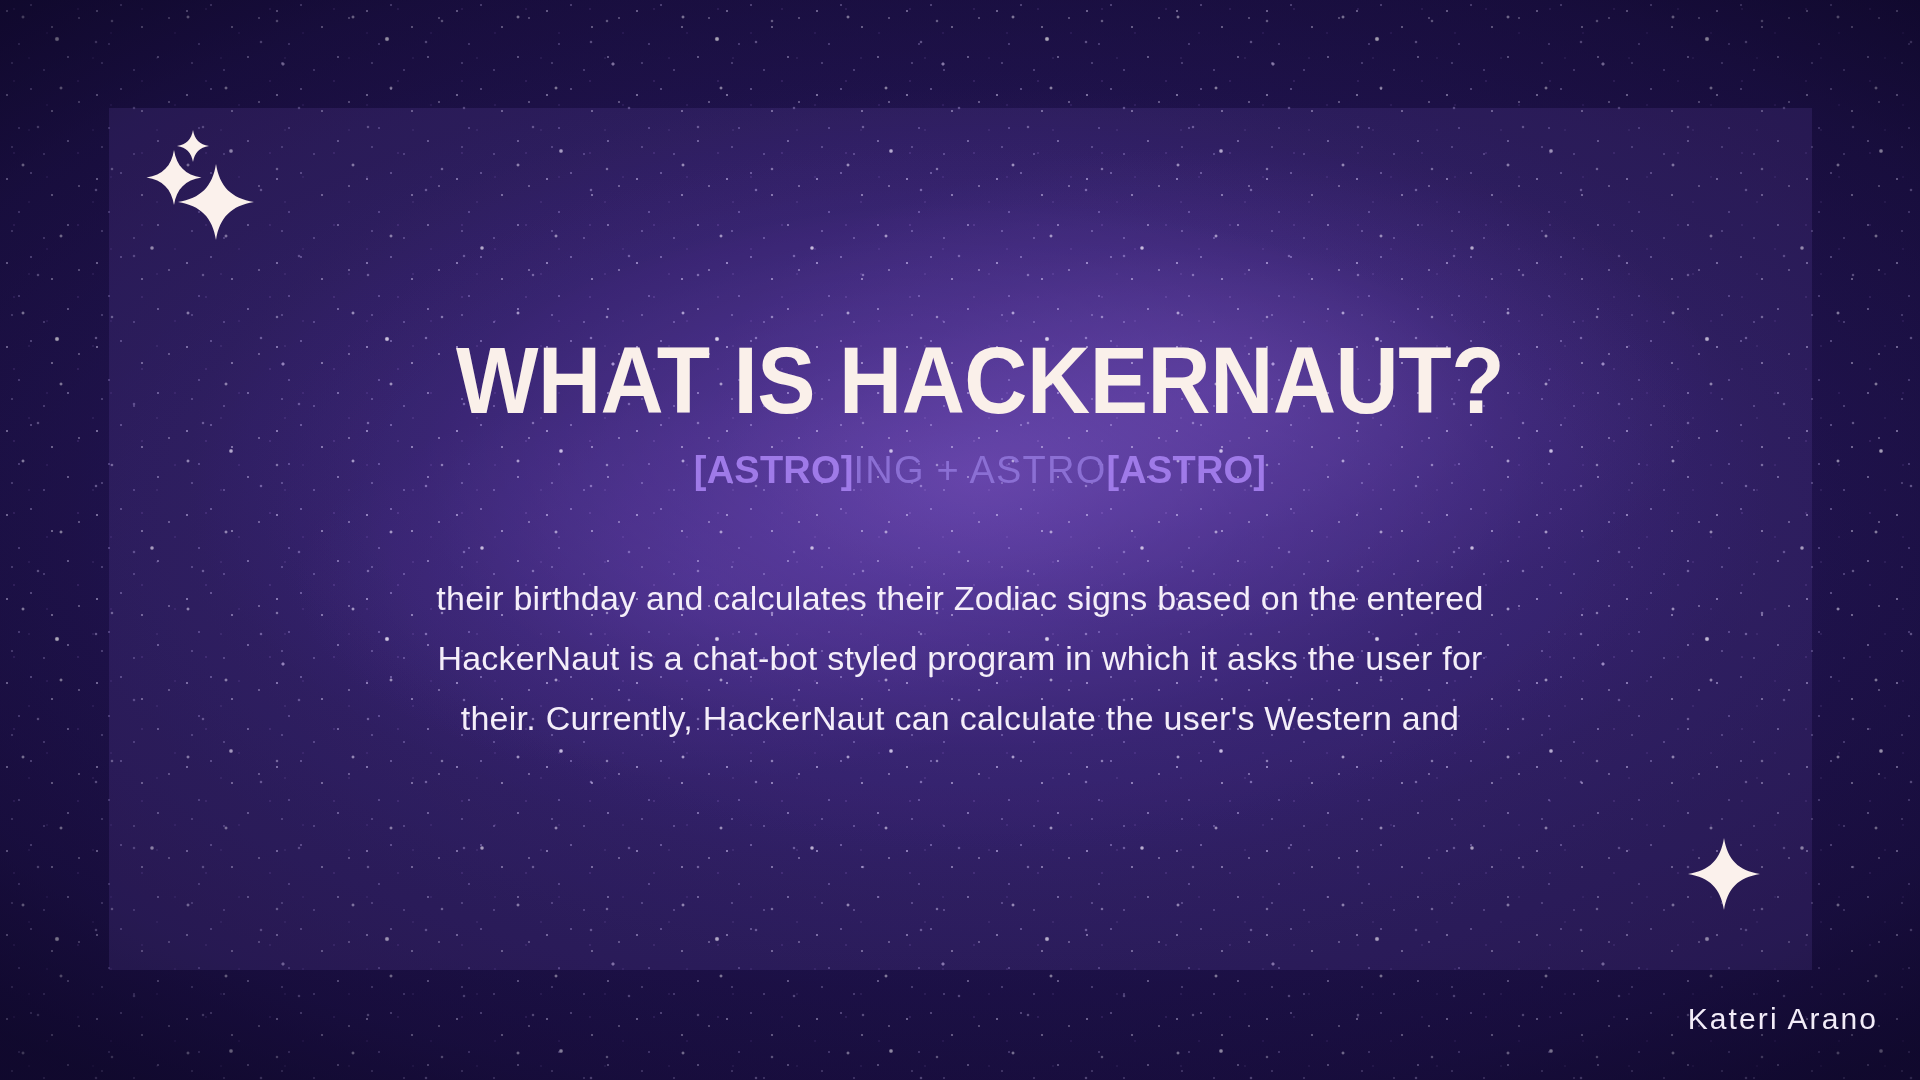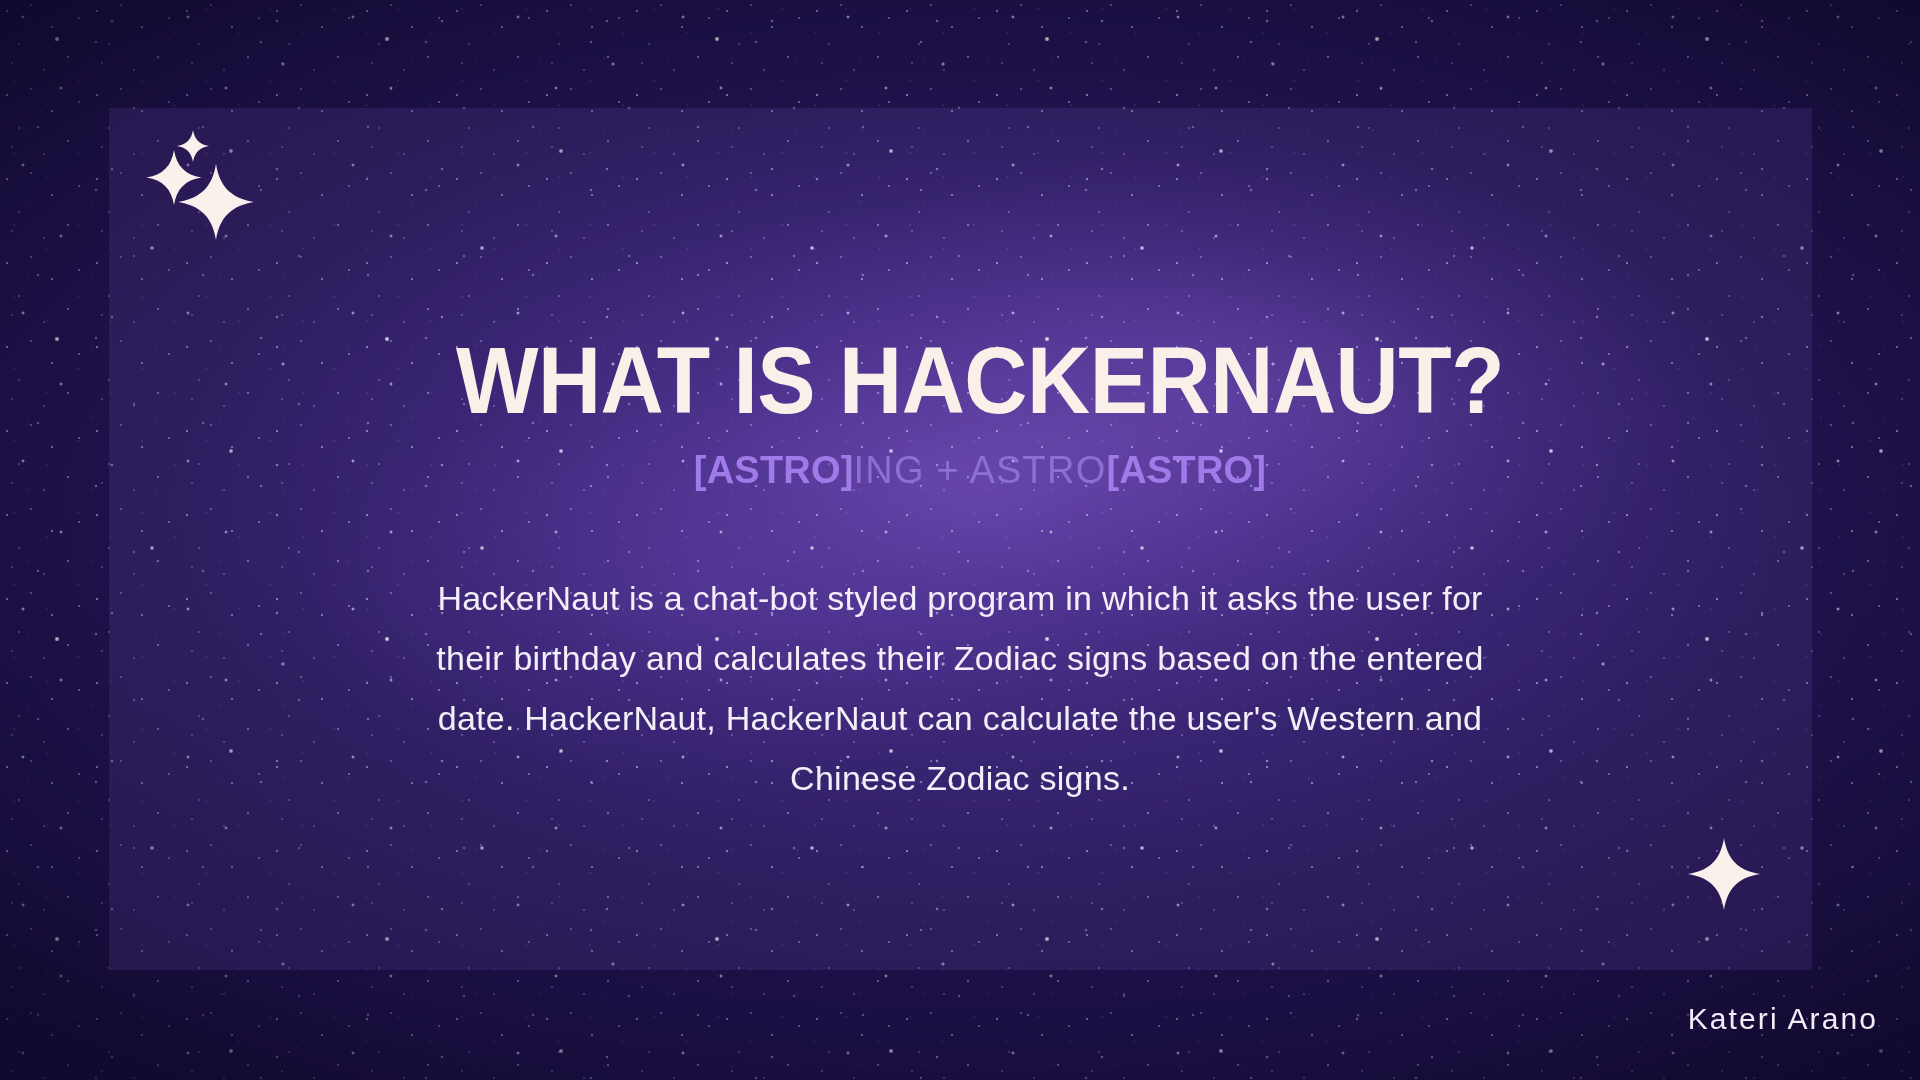--- a/index.html
+++ b/index.html
@@ -229,21 +229,20 @@
     </svg>
   </div>
 
   <h1 class="title">WHAT IS HACKERNAUT?</h1>
 
   <div class="subtitle">
     <span class="strong">[ASTRO]</span><span class="light">ING + ASTRO</span><span class="strong">[ASTRO]</span>
   </div>
 
   <div class="body-copy">
+    <span class="line">their birthday and calculates their Zodiac signs based on the entered</span>
     <span class="line">HackerNaut is a chat-bot styled program in which it asks the user for</span>
-    <span class="line">their birthday and calculates their Zodiac signs based on the entered</span>
-    <span class="line">date. HackerNaut, HackerNaut can calculate the user's Western and</span>
-    <span class="line">Chinese Zodiac signs.</span>
+    <span class="line">their. Currently, HackerNaut can calculate the user's Western and</span>
   </div>
 
   <div class="credit">Kateri Arano</div>
 
 </div>
 
 </body></html>

